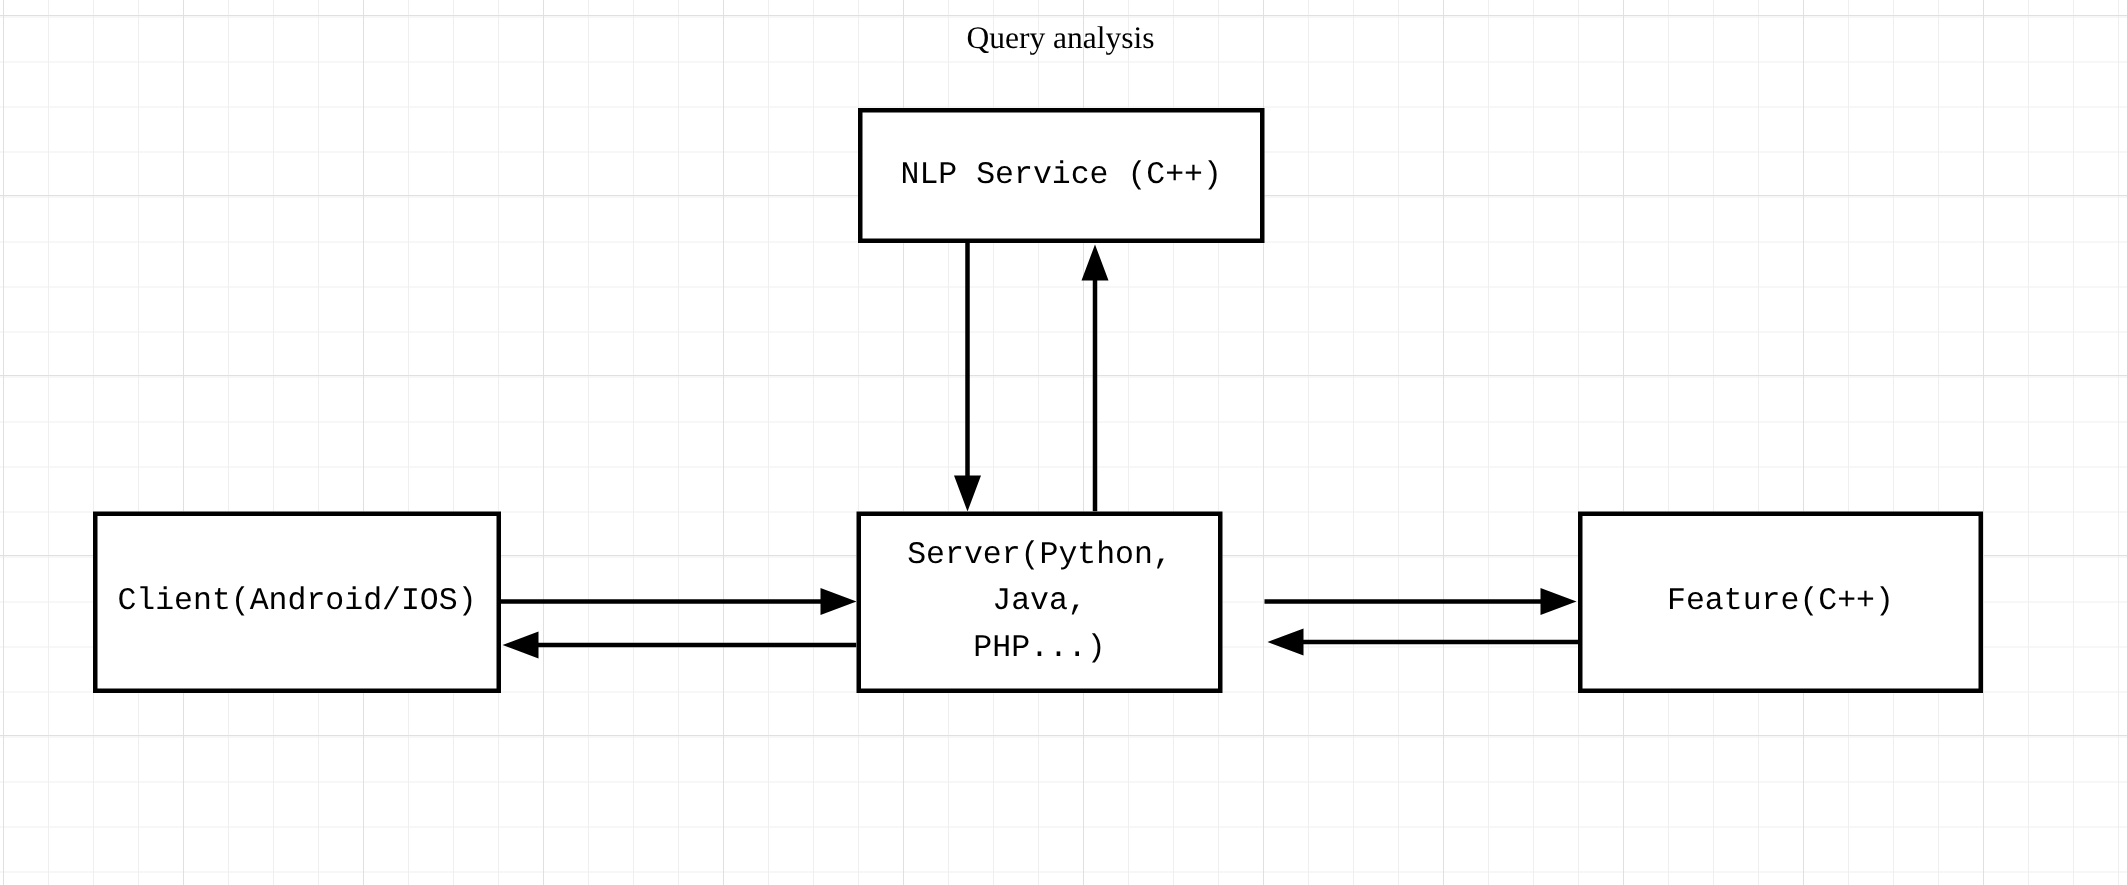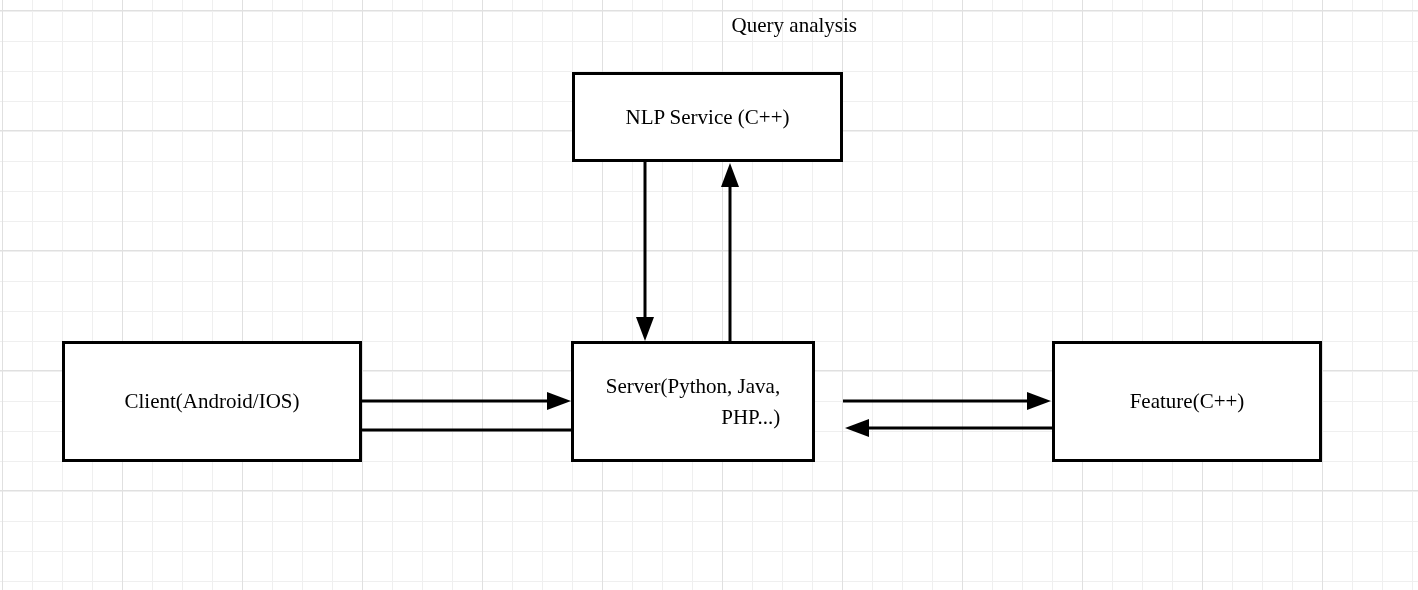--- a/index.html
+++ b/index.html
@@ -32,32 +32,33 @@
     pointer-events: none;
   }
   .node {
     position: absolute;
     box-sizing: border-box;
     border: 3px solid #000000;
     background: #ffffff;
     display: flex;
     align-items: center;
     justify-content: center;
-    text-align: right;
+    text-align: center;
     font-size: 21px;
     line-height: 31px;
     white-space: pre-line;
+    font-family: Liberation Mono, monospace;
   }
   .node-nlp     { left: 572px; top: 72px;  width: 271px; height: 90px;  }
-  .node-client  { left: 62px;  top: 341px; width: 300px; height: 121px; }
+  .node-client  { left: 62px;  top: 341px; width: 272px; height: 121px; }
   .node-server  { left: 571px; top: 341px; width: 244px; height: 121px; }
   .node-backend { left: 1052px; top: 341px; width: 270px; height: 121px; }
   .free-label {
     position: absolute;
-    text-align: right;
+    text-align: center;
     font-size: 21px;
     line-height: 32px;
     white-space: pre-line;
   }
   .label-query     { left: 557px;  top: 9px;   width: 300px; }
   .label-functions { left: 1028px; top: 216px; width: 320px; }
 </style>
 </head>
 <body>
 

